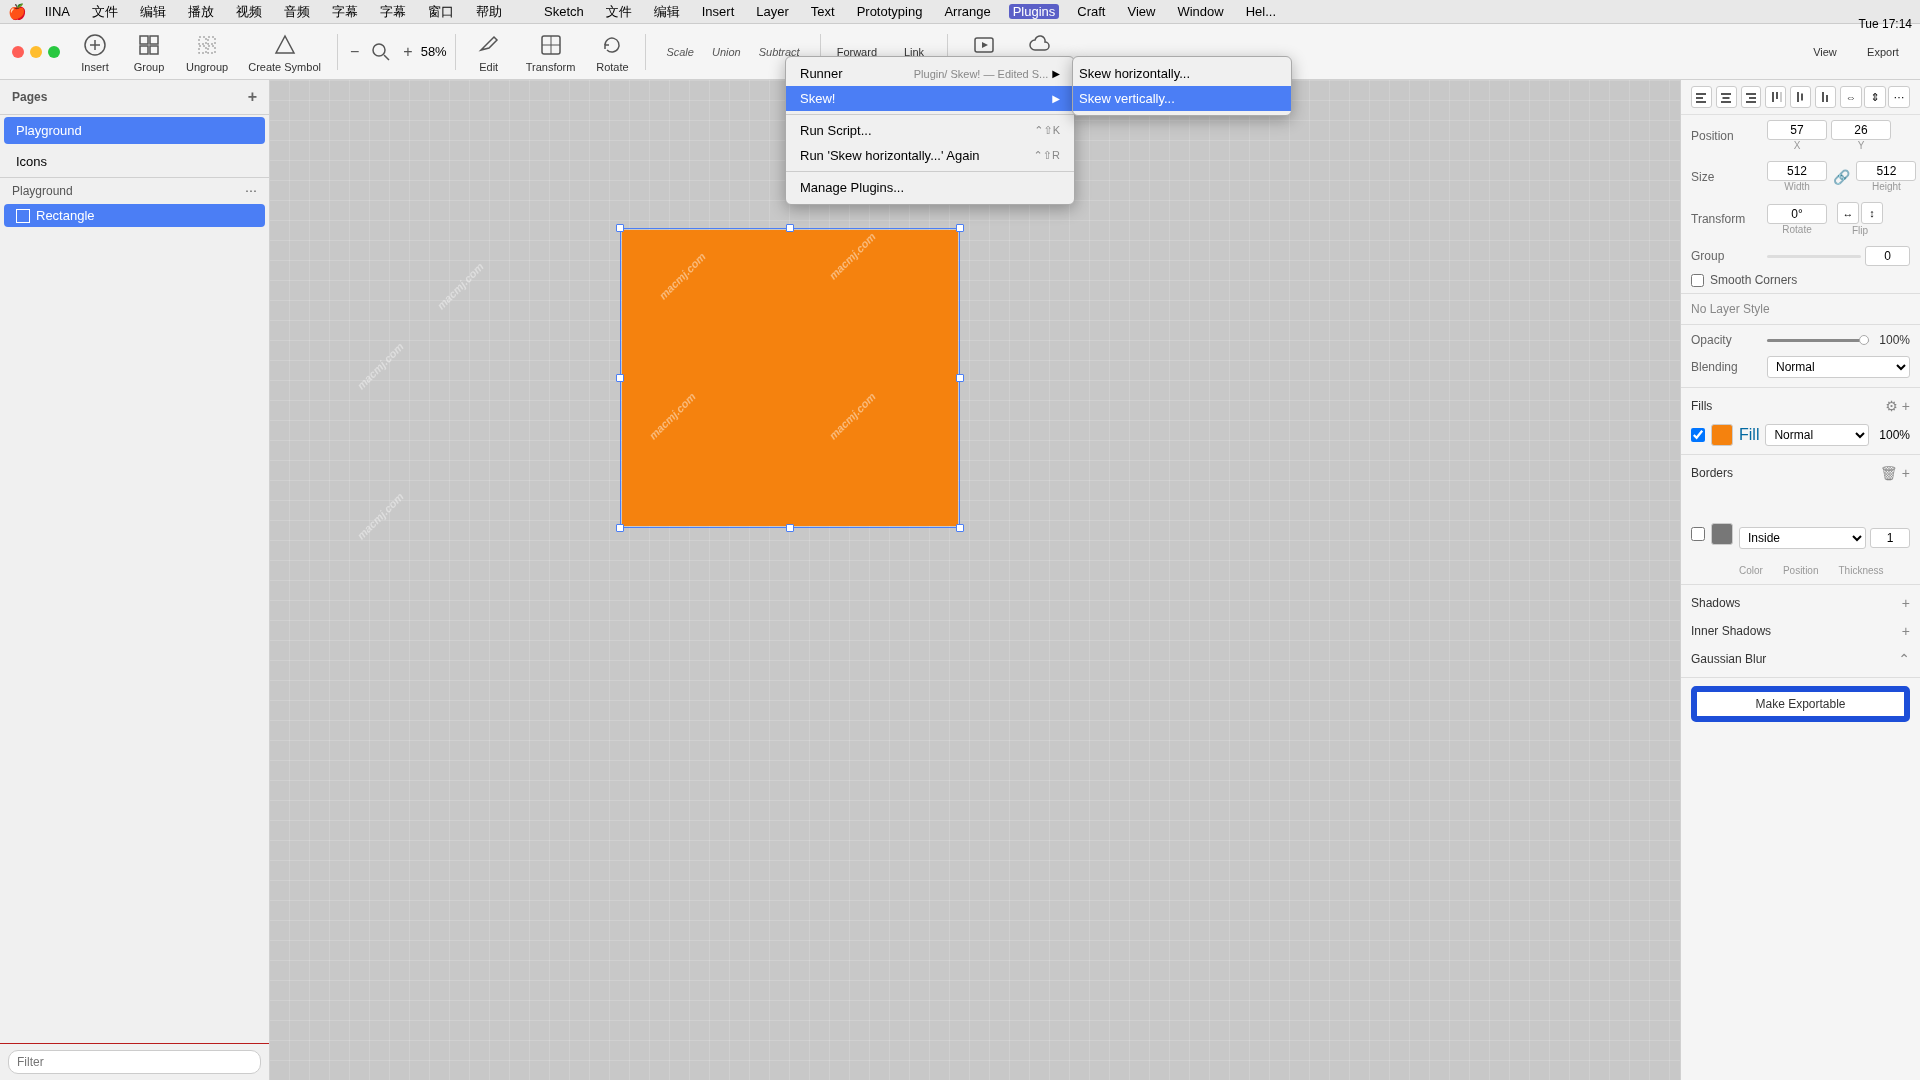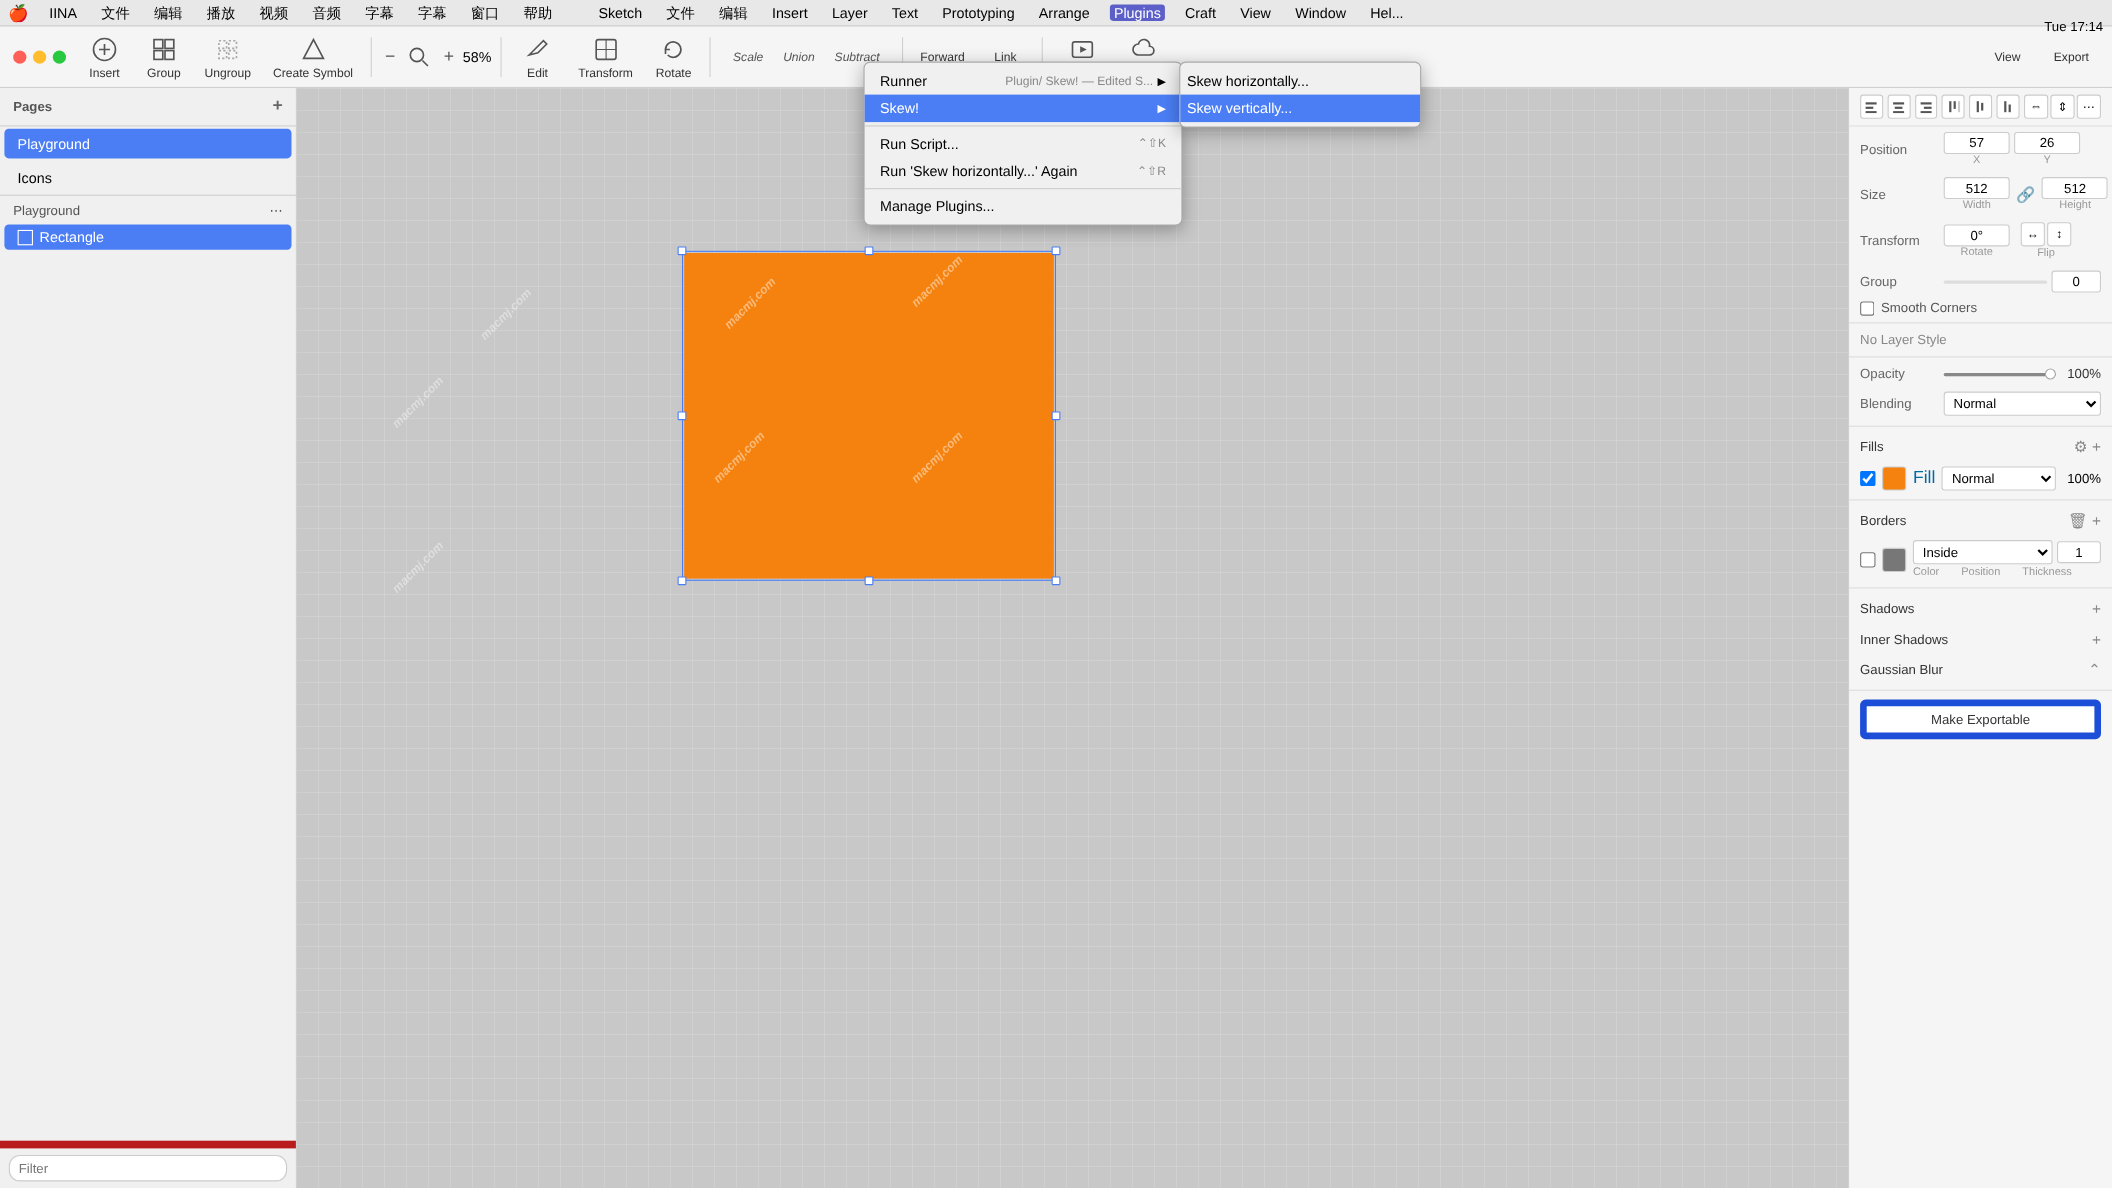--- a/index.html
+++ b/index.html
@@ -171,21 +171,21 @@
     .layer-icon {
       width: 14px;
       height: 14px;
       border: 1.5px solid currentColor;
       flex-shrink: 0;
     }
     .filter-bar {
       display: flex;
       align-items: center;
       padding: 6px 8px;
-      border-top: 7px solid #b91c1c;
+      border-top: 1px solid #b91c1c;
       margin-top: auto;
     }
     .filter-input {
       width: 100%;
       padding: 4px 8px;
       border-radius: 10px;
       border: 1px solid #ccc;
       background: white;
       font-size: 12px;
     }
@@ -903,21 +903,21 @@
       <span class="section-label">Borders</span>
       <div style="display:flex;gap:4px;">
         <span class="section-icon-btn">🗑</span>
         <span class="section-icon-btn">+</span>
       </div>
     </div>
 
     <div class="border-row">
       <input type="checkbox" class="border-checkbox" style="">
       <div class="border-color-box"></div>
-      <div style="display:flex;flex-direction:column;flex:1;gap:2px;">
+      <div style="display:flex;flex-direction:column;flex:1;gap:16px;margin-top:36px;">
         <div style="display:flex;gap:4px;align-items:center;">
           <select class="blending-select">
             <option>Inside</option>
             <option>Outside</option>
             <option>Center</option>
           </select>
           <input class="num-input" type="text" value="1" style="width: 40px;">
         </div>
         <div style="display:flex;gap:20px;">
           <span class="sub-label">Color</span>

